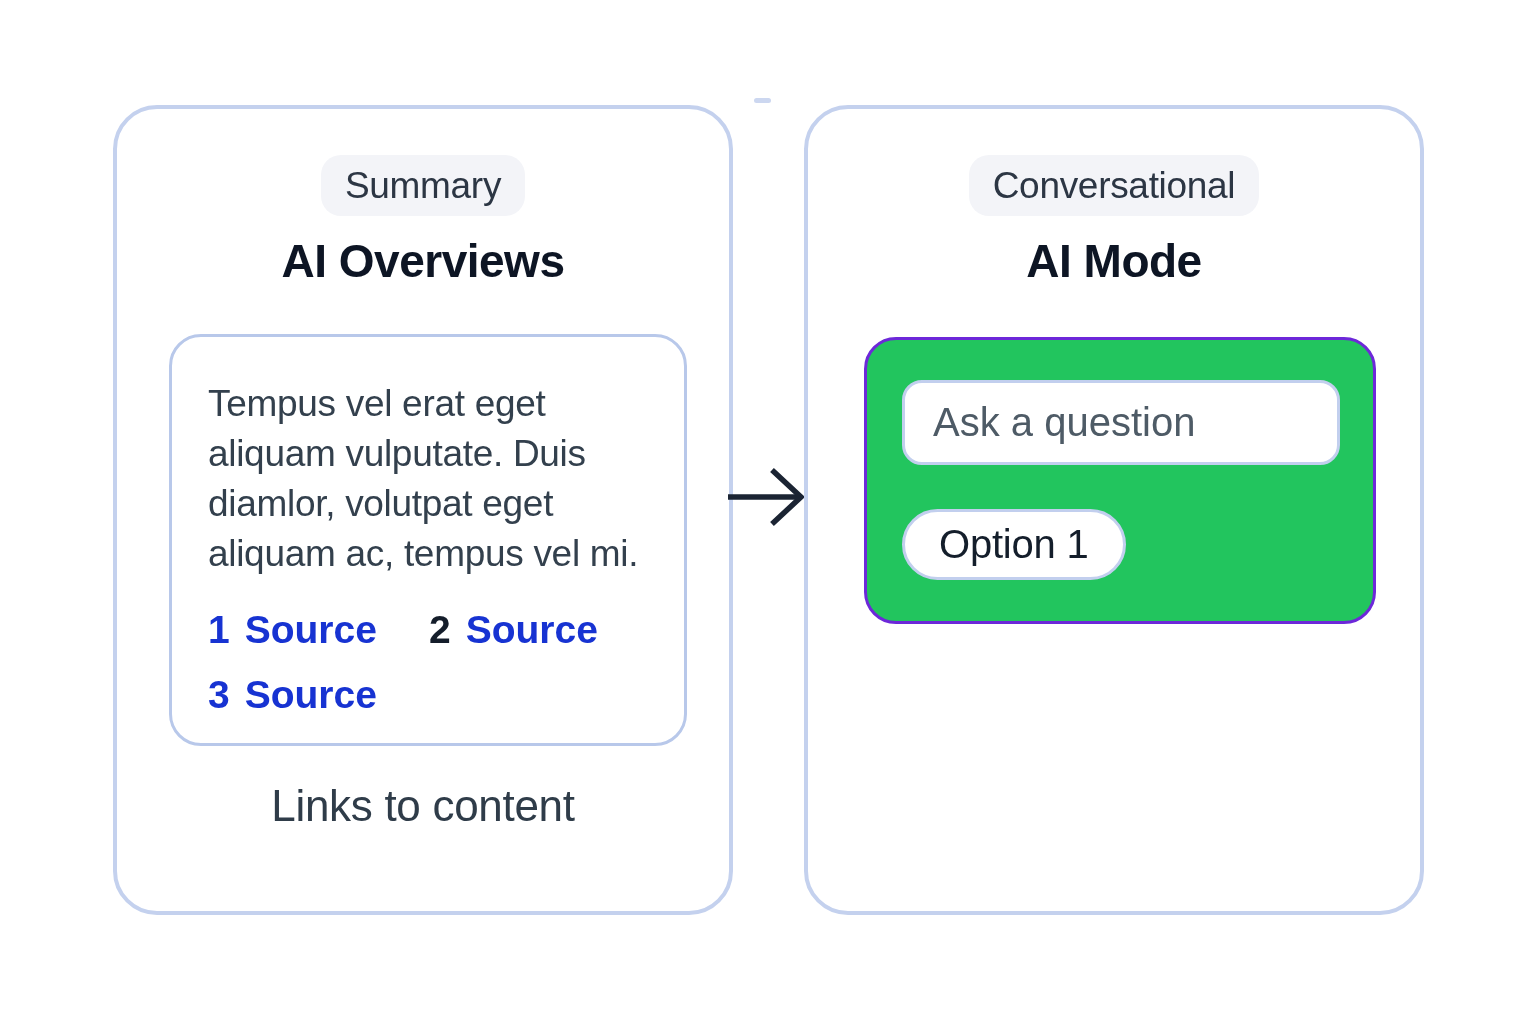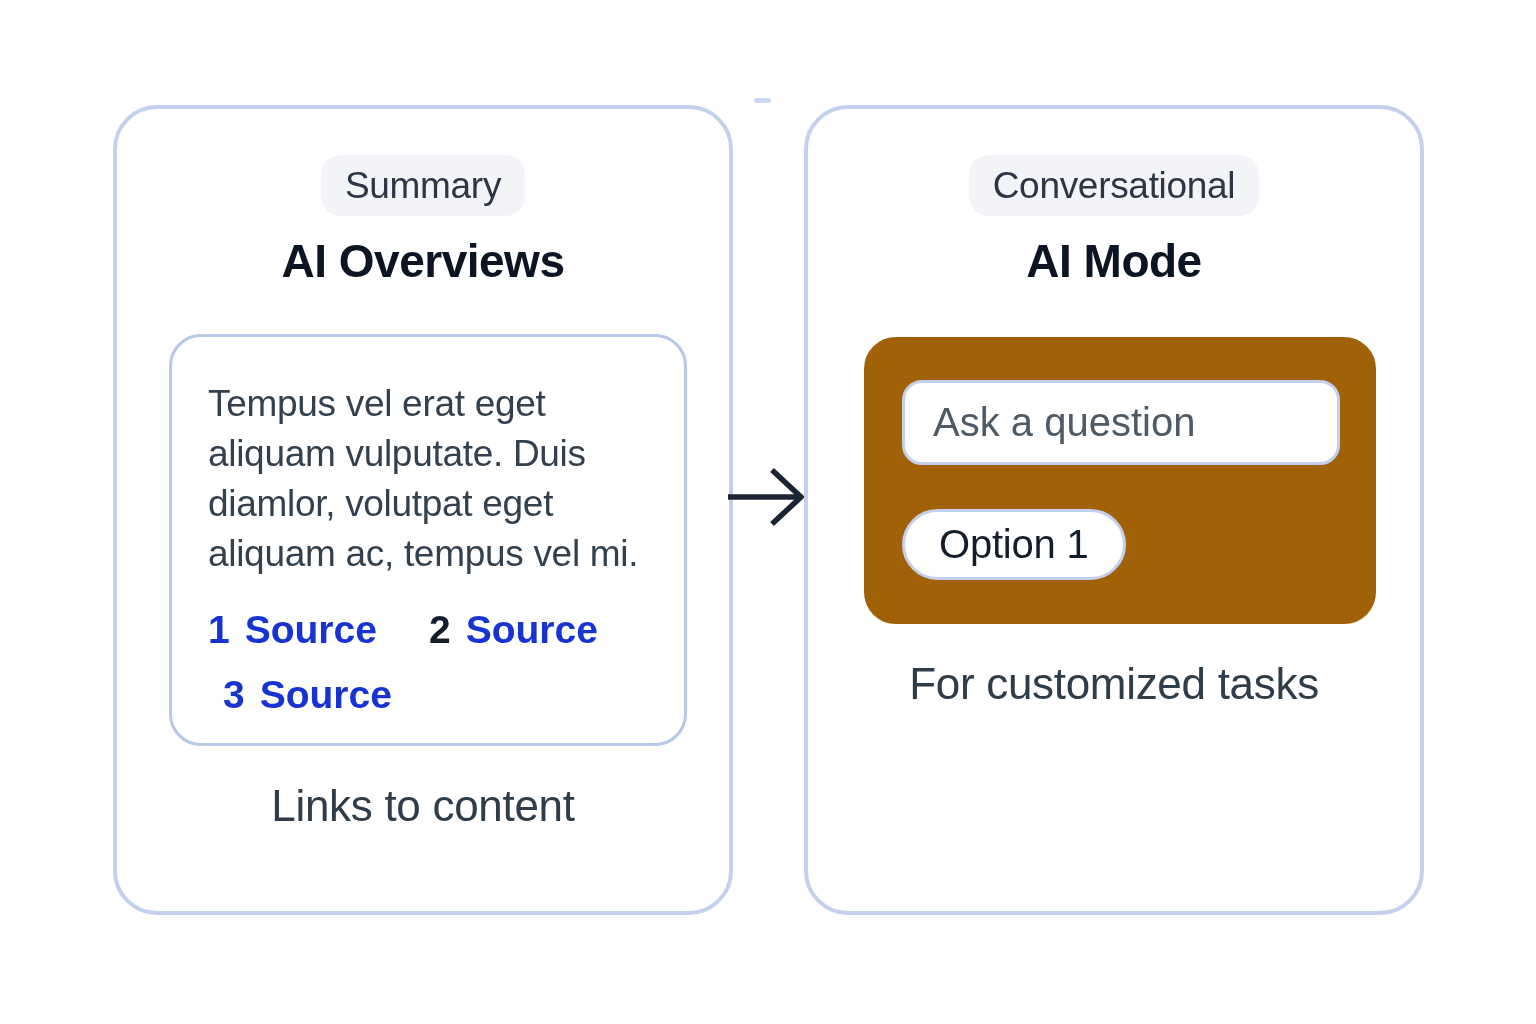--- a/index.html
+++ b/index.html
@@ -68,21 +68,21 @@
   }
   .snippet-line {
     font-size: 37px;
     line-height: 50px;
     color: #33404d;
     letter-spacing: -0.3px;
     white-space: nowrap;
   }
   .sources-row { font-size: 39px; font-weight: 700; line-height: 50px; }
   .sources-row-1 { margin-top: 26px; }
-  .sources-row-2 { margin-top: 15px; margin-left: 15px; }
+  .sources-row-2 { margin-top: 15px; }
   .source-link { display: inline-block; cursor: pointer; }
   .source-link.first { margin-right: 52px; }
   .source-num   { color: #1733d2; margin-right: 15px; }
   .source-num.dark { color: #141d2a; }
   .source-label { color: #1733d2; }
 
   .card-caption {
     position: absolute;
     left: 0;
     right: 0;
@@ -94,24 +94,24 @@
   }
   .card-right .card-caption { top: 553px; }
 
   
   .mode-panel {
     position: absolute;
     left: 56px;
     top: 228px;
     width: 512px;
     height: 287px;
-    border: 3px solid #a16207;
+    border: 3px solid #6d28d9;
     border-radius: 32px;
     box-sizing: border-box;
-    background: #a16207;
+    background: #22c55e;
     text-align: left;
     padding: 40px 8px 0 35px;
   }
   .ask-input {
     display: block;
     width: 438px;
     height: 85px;
     border: 3px solid #c2cfee;
     border-radius: 20px;
     box-sizing: border-box;
@@ -202,16 +202,15 @@
     <div class="badge">Conversational</div>
     <div class="card-title">AI Mode</div>
 
     <div class="mode-panel">
       <input class="ask-input" type="text" placeholder="Ask a question" style="">
       <div class="options-row">
         <button class="option-btn">Option 1</button>
       </div>
     </div>
 
-    <div class="card-caption">For customized tasks</div>
   </div>
 
 </div>
 
 </body></html>

